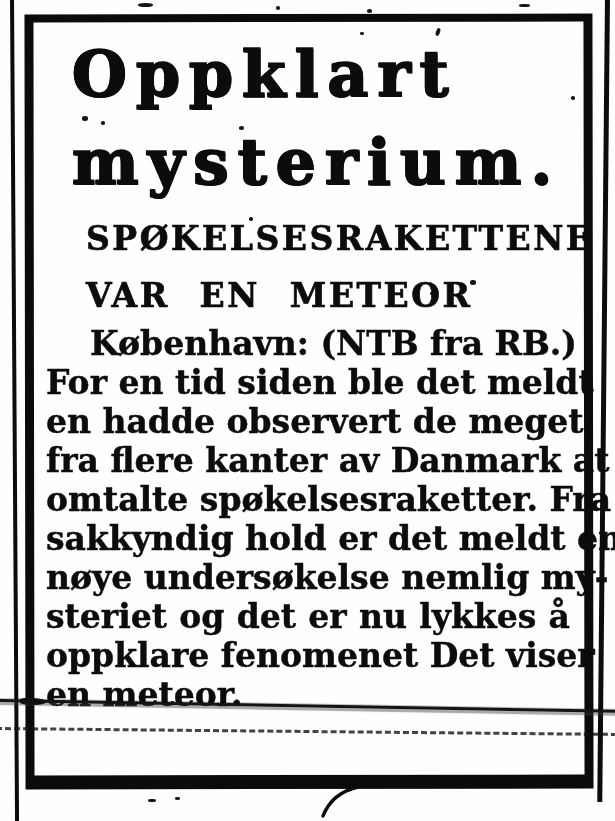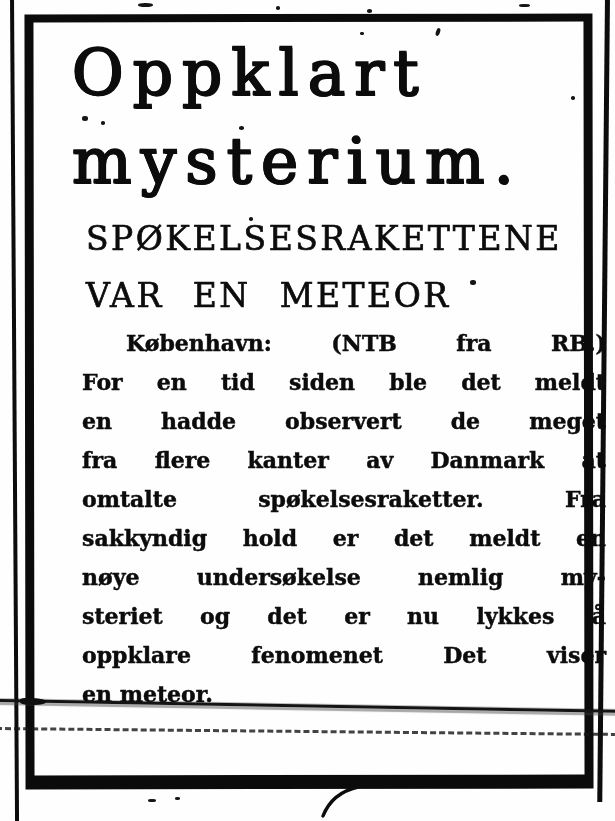--- a/index.html
+++ b/index.html
@@ -42,48 +42,47 @@
     border-width: 8px 9px 14px 9px;
     transform: rotate(-0.08deg);
   }
 
   .headline {
     position: absolute;
     left: 72px; top: 30px;
     width: 510px;
     font-size: 63px;
     line-height: 88px;
-    font-weight: normal;
+    font-weight: bold;
     letter-spacing: 9px;
     -webkit-text-stroke: 1.7px #0c0c0c;
     text-shadow: 1px 1px 0 #111, -1px 0 0 #111;
     white-space: nowrap;
   }
 
   .subhead {
     position: absolute;
     left: 86px; top: 218px;
     width: 480px;
     font-size: 33px;
     line-height: 41px;
-    font-weight: normal;
+    font-weight: bold;
     letter-spacing: 2.5px;
     -webkit-text-stroke: 0.7px #0c0c0c;
     white-space: nowrap;
   }
   .subhead .line2 { word-spacing: 16px; margin-top: 16px; }
 
   .body-text {
     position: absolute;
     left: 46px; top: 324px;
     width: 524px;
-    font-size: 22px;
+    font-size: 33px;
     line-height: 39px;
     font-weight: bold;
-    margin-left: 36px;
     -webkit-text-stroke: 0.45px #0c0c0c;
   }
   .body-line {
     text-align: justify;
     text-align-last: justify;
     white-space: nowrap;
   }
   .body-line.first { text-indent: 44px; }
   .body-line.last  { text-align-last: left; white-space: normal; }
 

